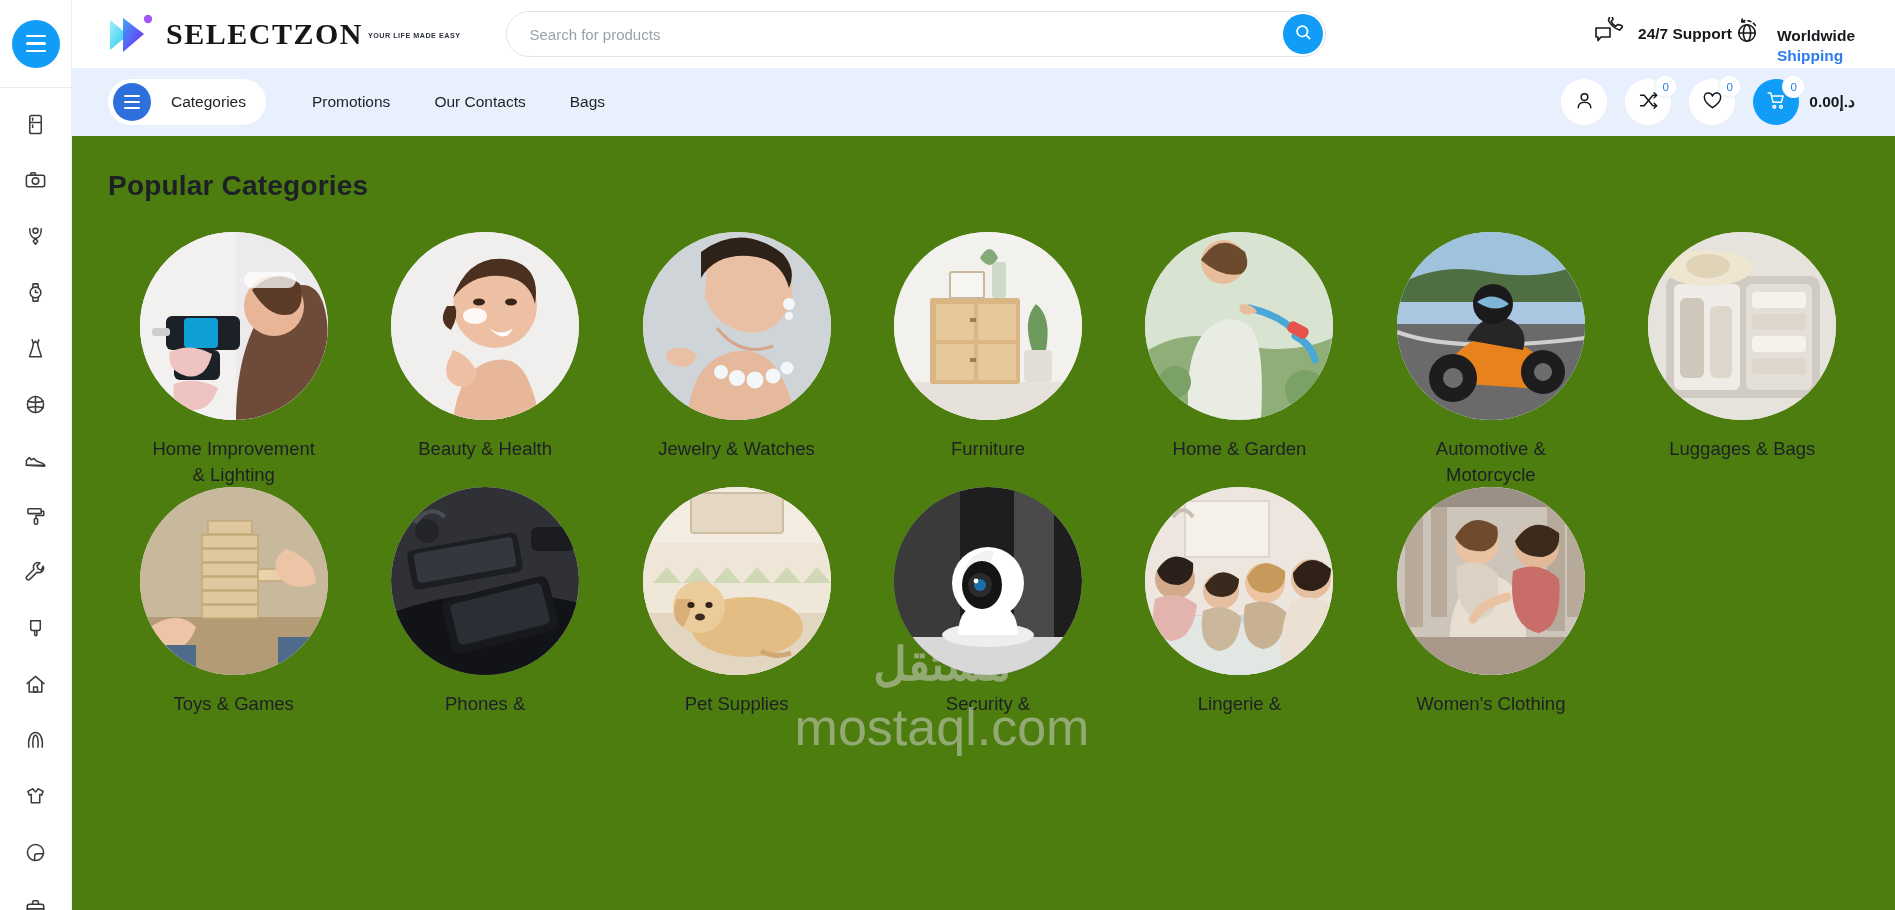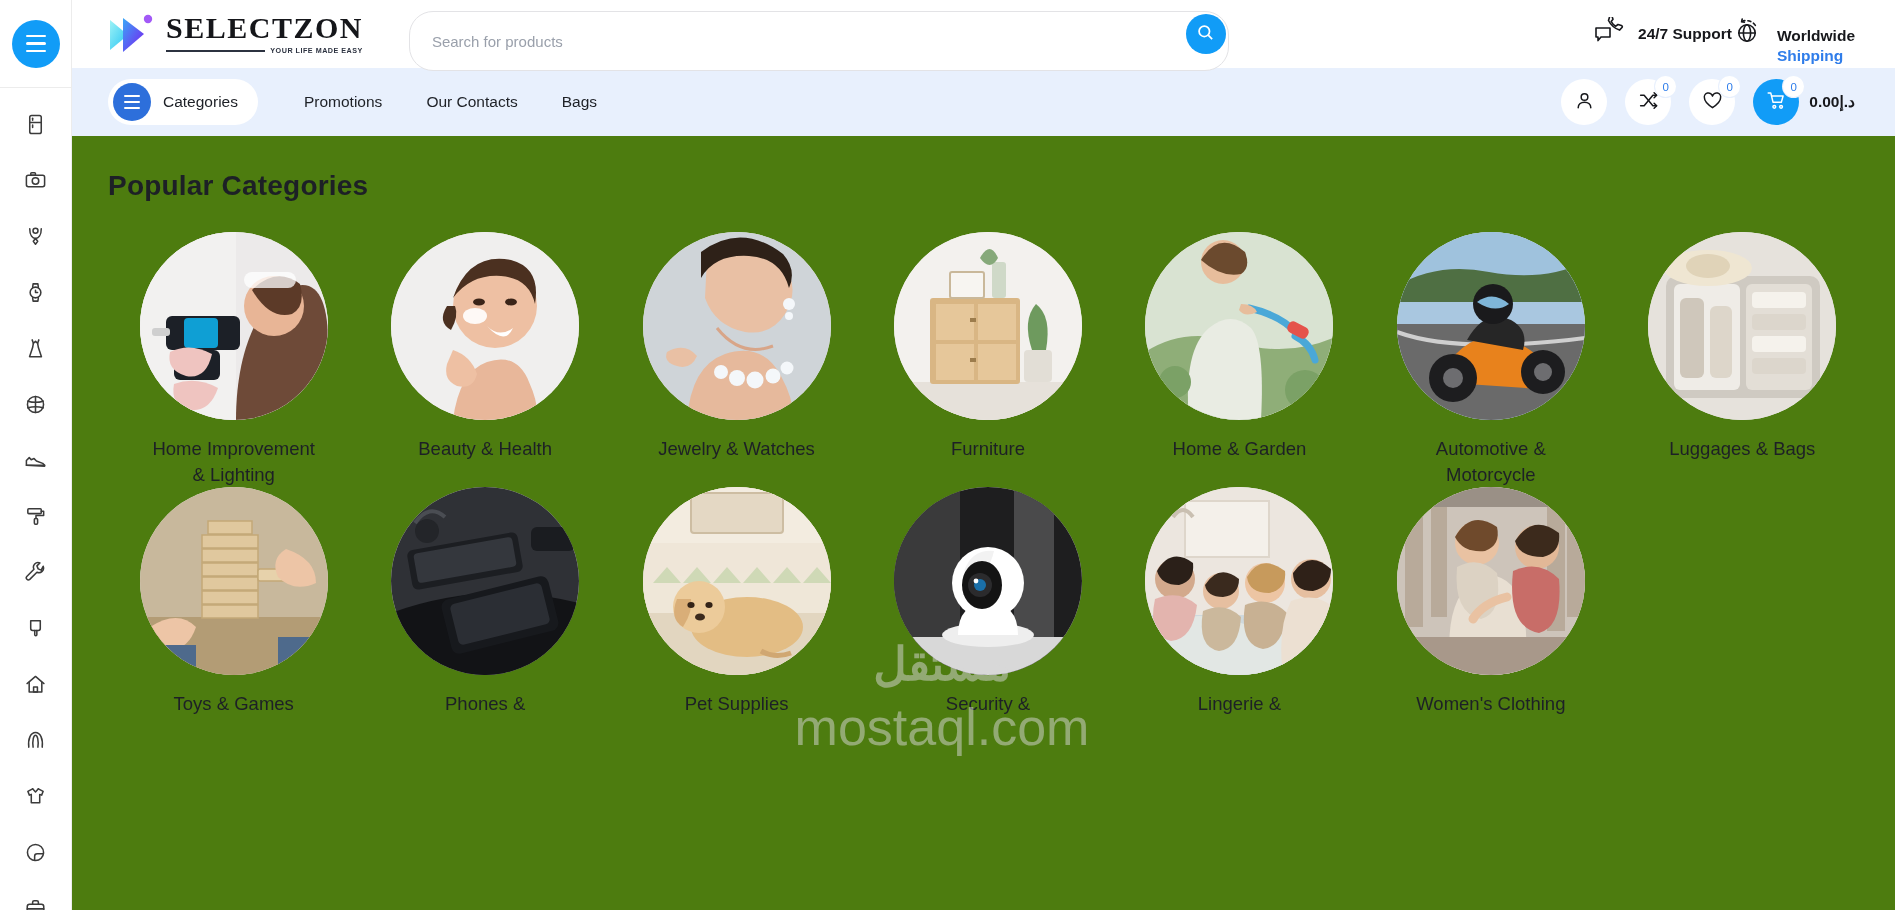--- a/index.html
+++ b/index.html
@@ -47,42 +47,42 @@
     position: absolute; left: 72px; top: 0; right: 0; height: 68px;
     background: #ffffff;
     display: flex; align-items: center;
     z-index: 20;
   }
   #logo-wrap {
     display: flex; align-items: center; gap: 10px;
     margin-left: 36px; cursor: pointer;
   }
   .logo-mark { position: relative; width: 48px; height: 44px; flex: none; }
-  .logo-text-wrap { display:flex; flex-direction: column; align-items: center; }
+  .logo-text-wrap { display:flex; flex-direction: row; align-items: center; }
   .logo-word {
     font-family: "Liberation Serif", serif;
     font-size: 30px; font-weight: bold; letter-spacing: 1.5px;
     color: #15161a; line-height: 1;
   }
   .logo-tag {
     margin-top: 3px; display: flex; align-items: center; gap: 5px; width: 100%;
   }
   .logo-tag .bar { flex: 1; height: 2px; background: #2c3240; }
   .logo-tag .tg {
     font-size: 7.2px; letter-spacing: 0.5px; font-weight: bold; color: #2c3240;
     white-space: nowrap;
   }
 
   #search-wrap {
     margin-left: 46px;
     position: relative;
     width: 820px; height: 46px;
   }
   #search-input {
-    width: 100%; height: 60px;
+    width: 100%; height: 46px;
     border: 1px solid #e3e3e6; border-radius: 24px;
     padding: 0 64px 0 22px;
     font-size: 15px; color: #333;
     font-family: "Liberation Sans", sans-serif;
     outline: none; background: #fff;
   }
   #search-input::placeholder { color: #9aa0ab; }
   #search-btn {
     position: absolute; right: 3px; top: 3px;
     width: 40px; height: 40px; border-radius: 50%;
@@ -103,21 +103,21 @@
   #nav {
     position: absolute; left: 72px; top: 68px; right: 0; height: 68px;
     background: #e8f0fd;
     display: flex; align-items: center;
     z-index: 15;
   }
   #cat-pill {
     margin-left: 36px;
     height: 46px; min-width: 128px;
     background: #fff; border-radius: 24px;
-    display: flex; align-items: center; gap: 12px;
+    display: flex; align-items: center; gap: 20px;
     padding: 0 20px 0 5px; cursor: pointer;
   }
   .pill-burger {
     width: 38px; height: 38px; border-radius: 50%;
     background: #2d6fdb;
     display: flex; flex-direction: column; align-items: center; justify-content: center; gap: 4px;
     flex: none;
   }
   .pill-burger i { width: 16px; height: 2.2px; background: #fff; border-radius: 2px; display: block; }
   #cat-pill span { font-size: 15.5px; color: #1d2026; white-space: nowrap; }

